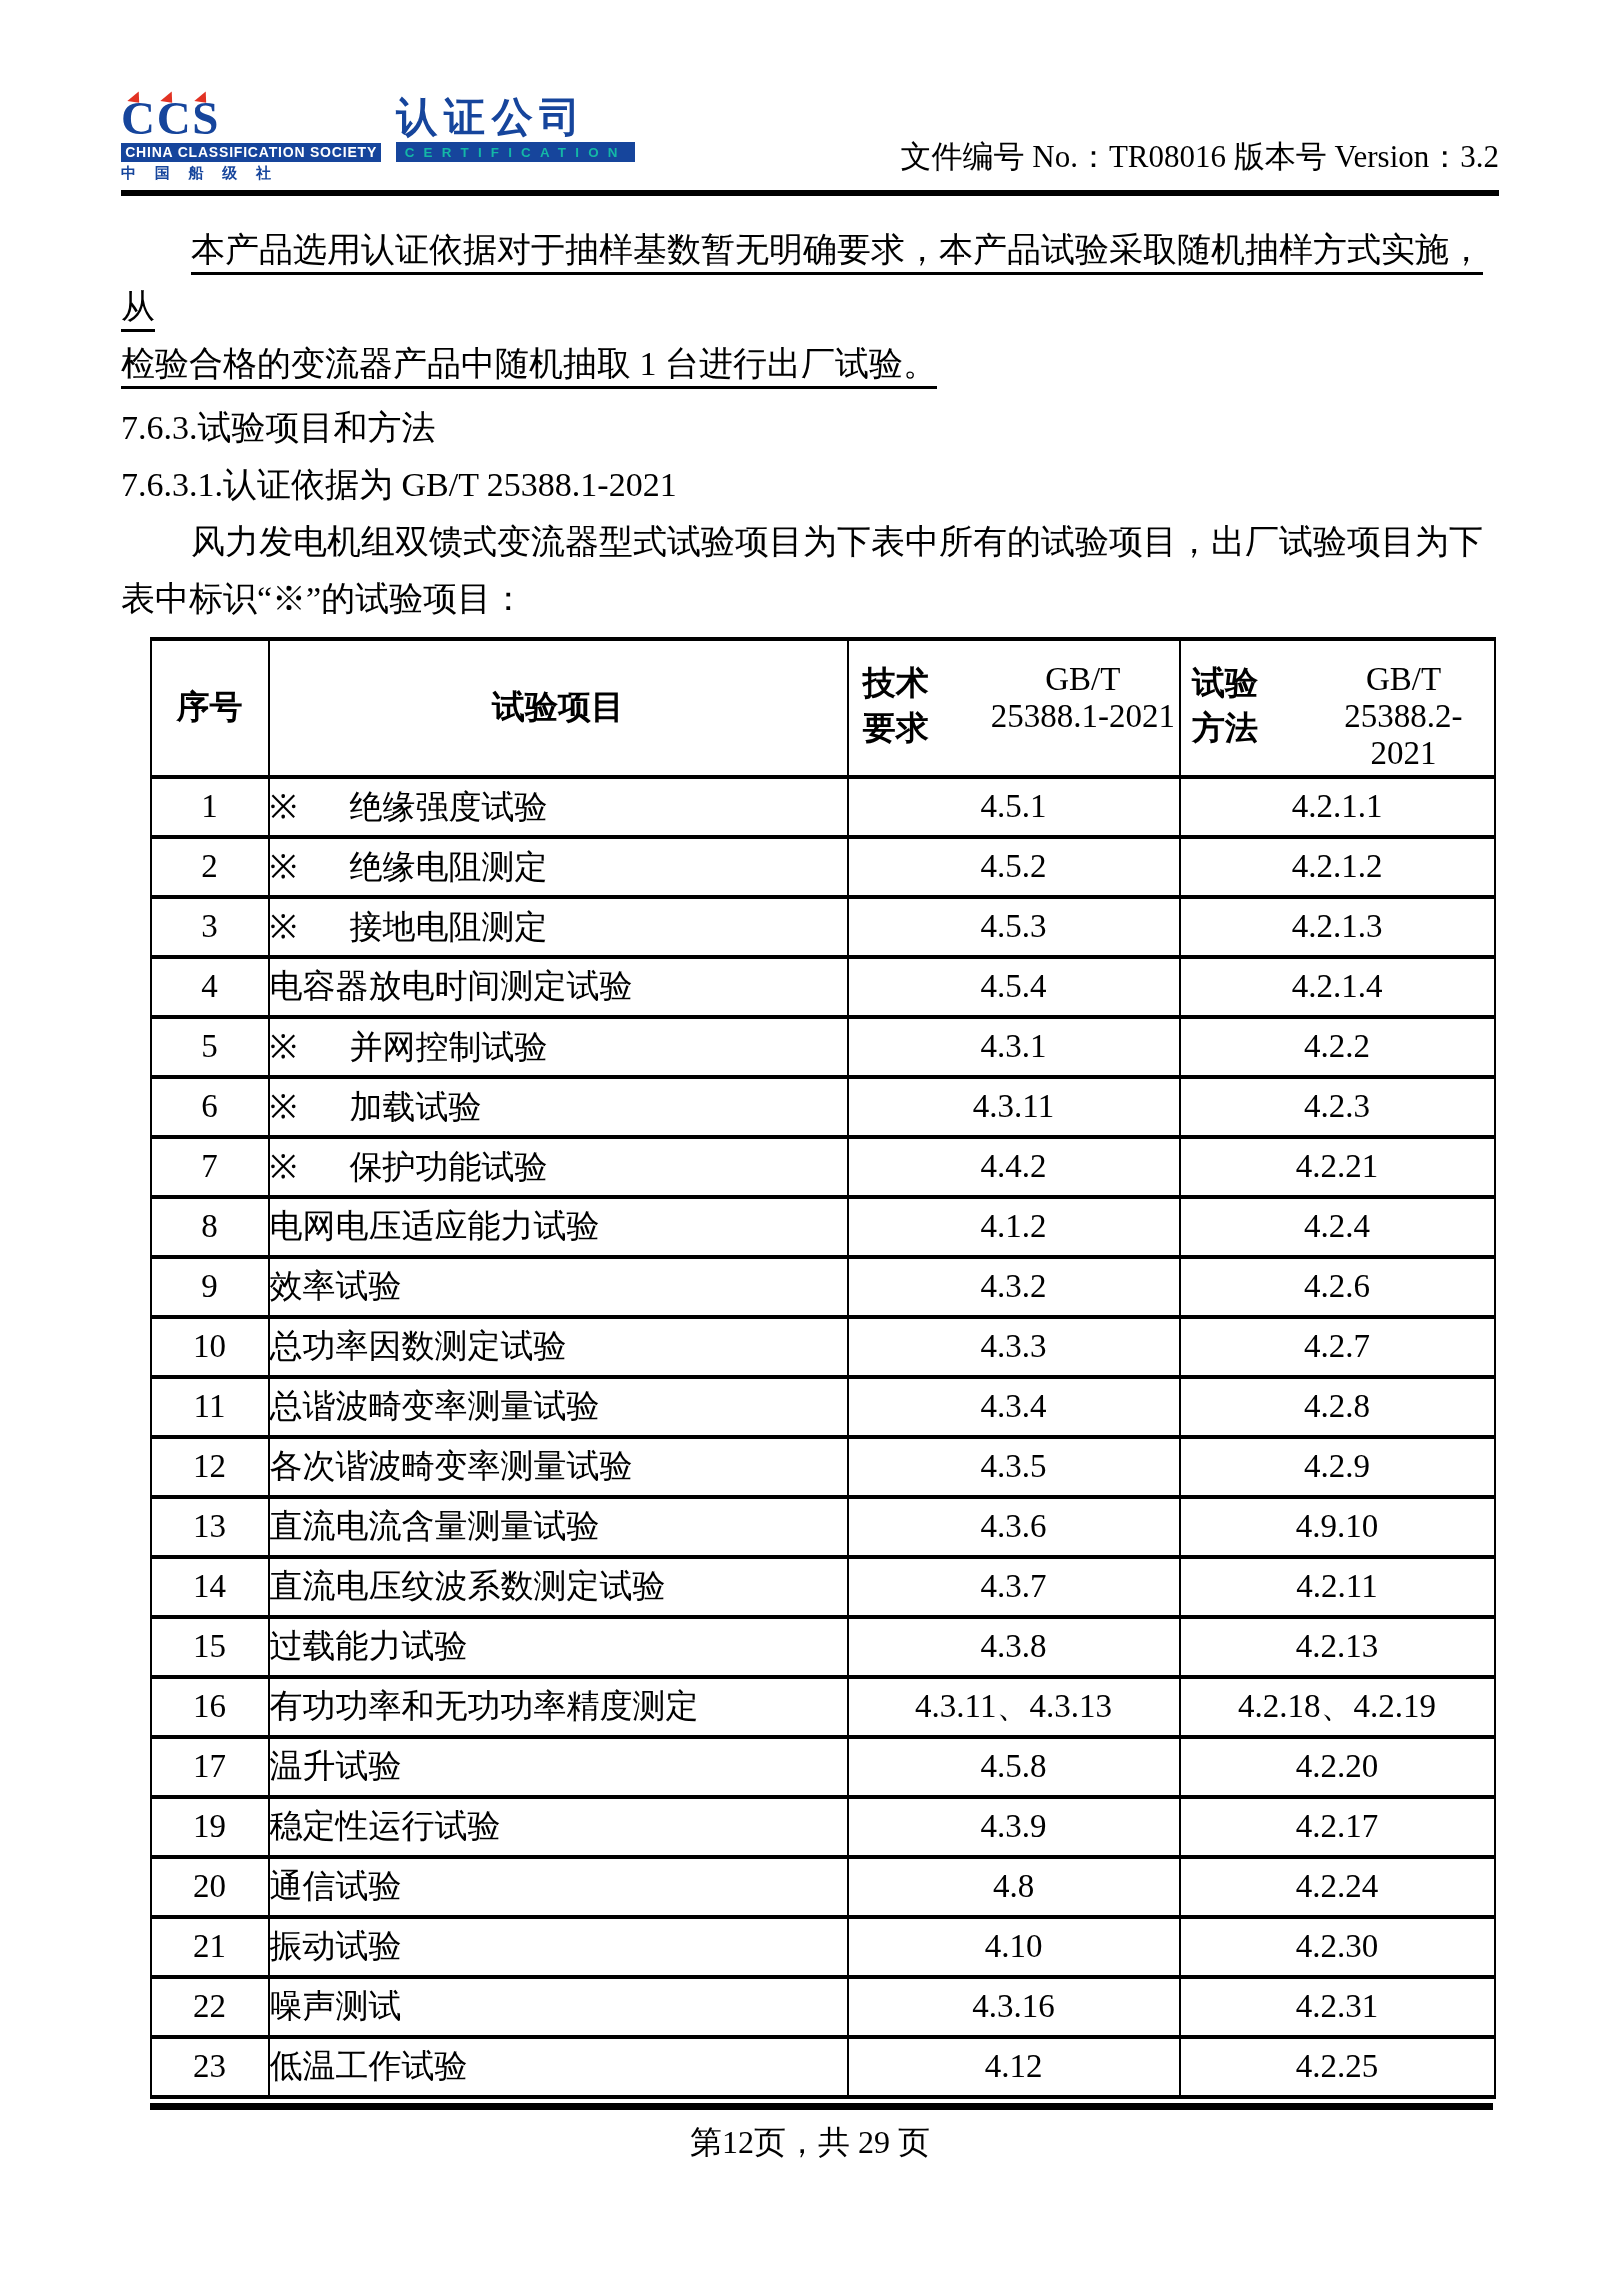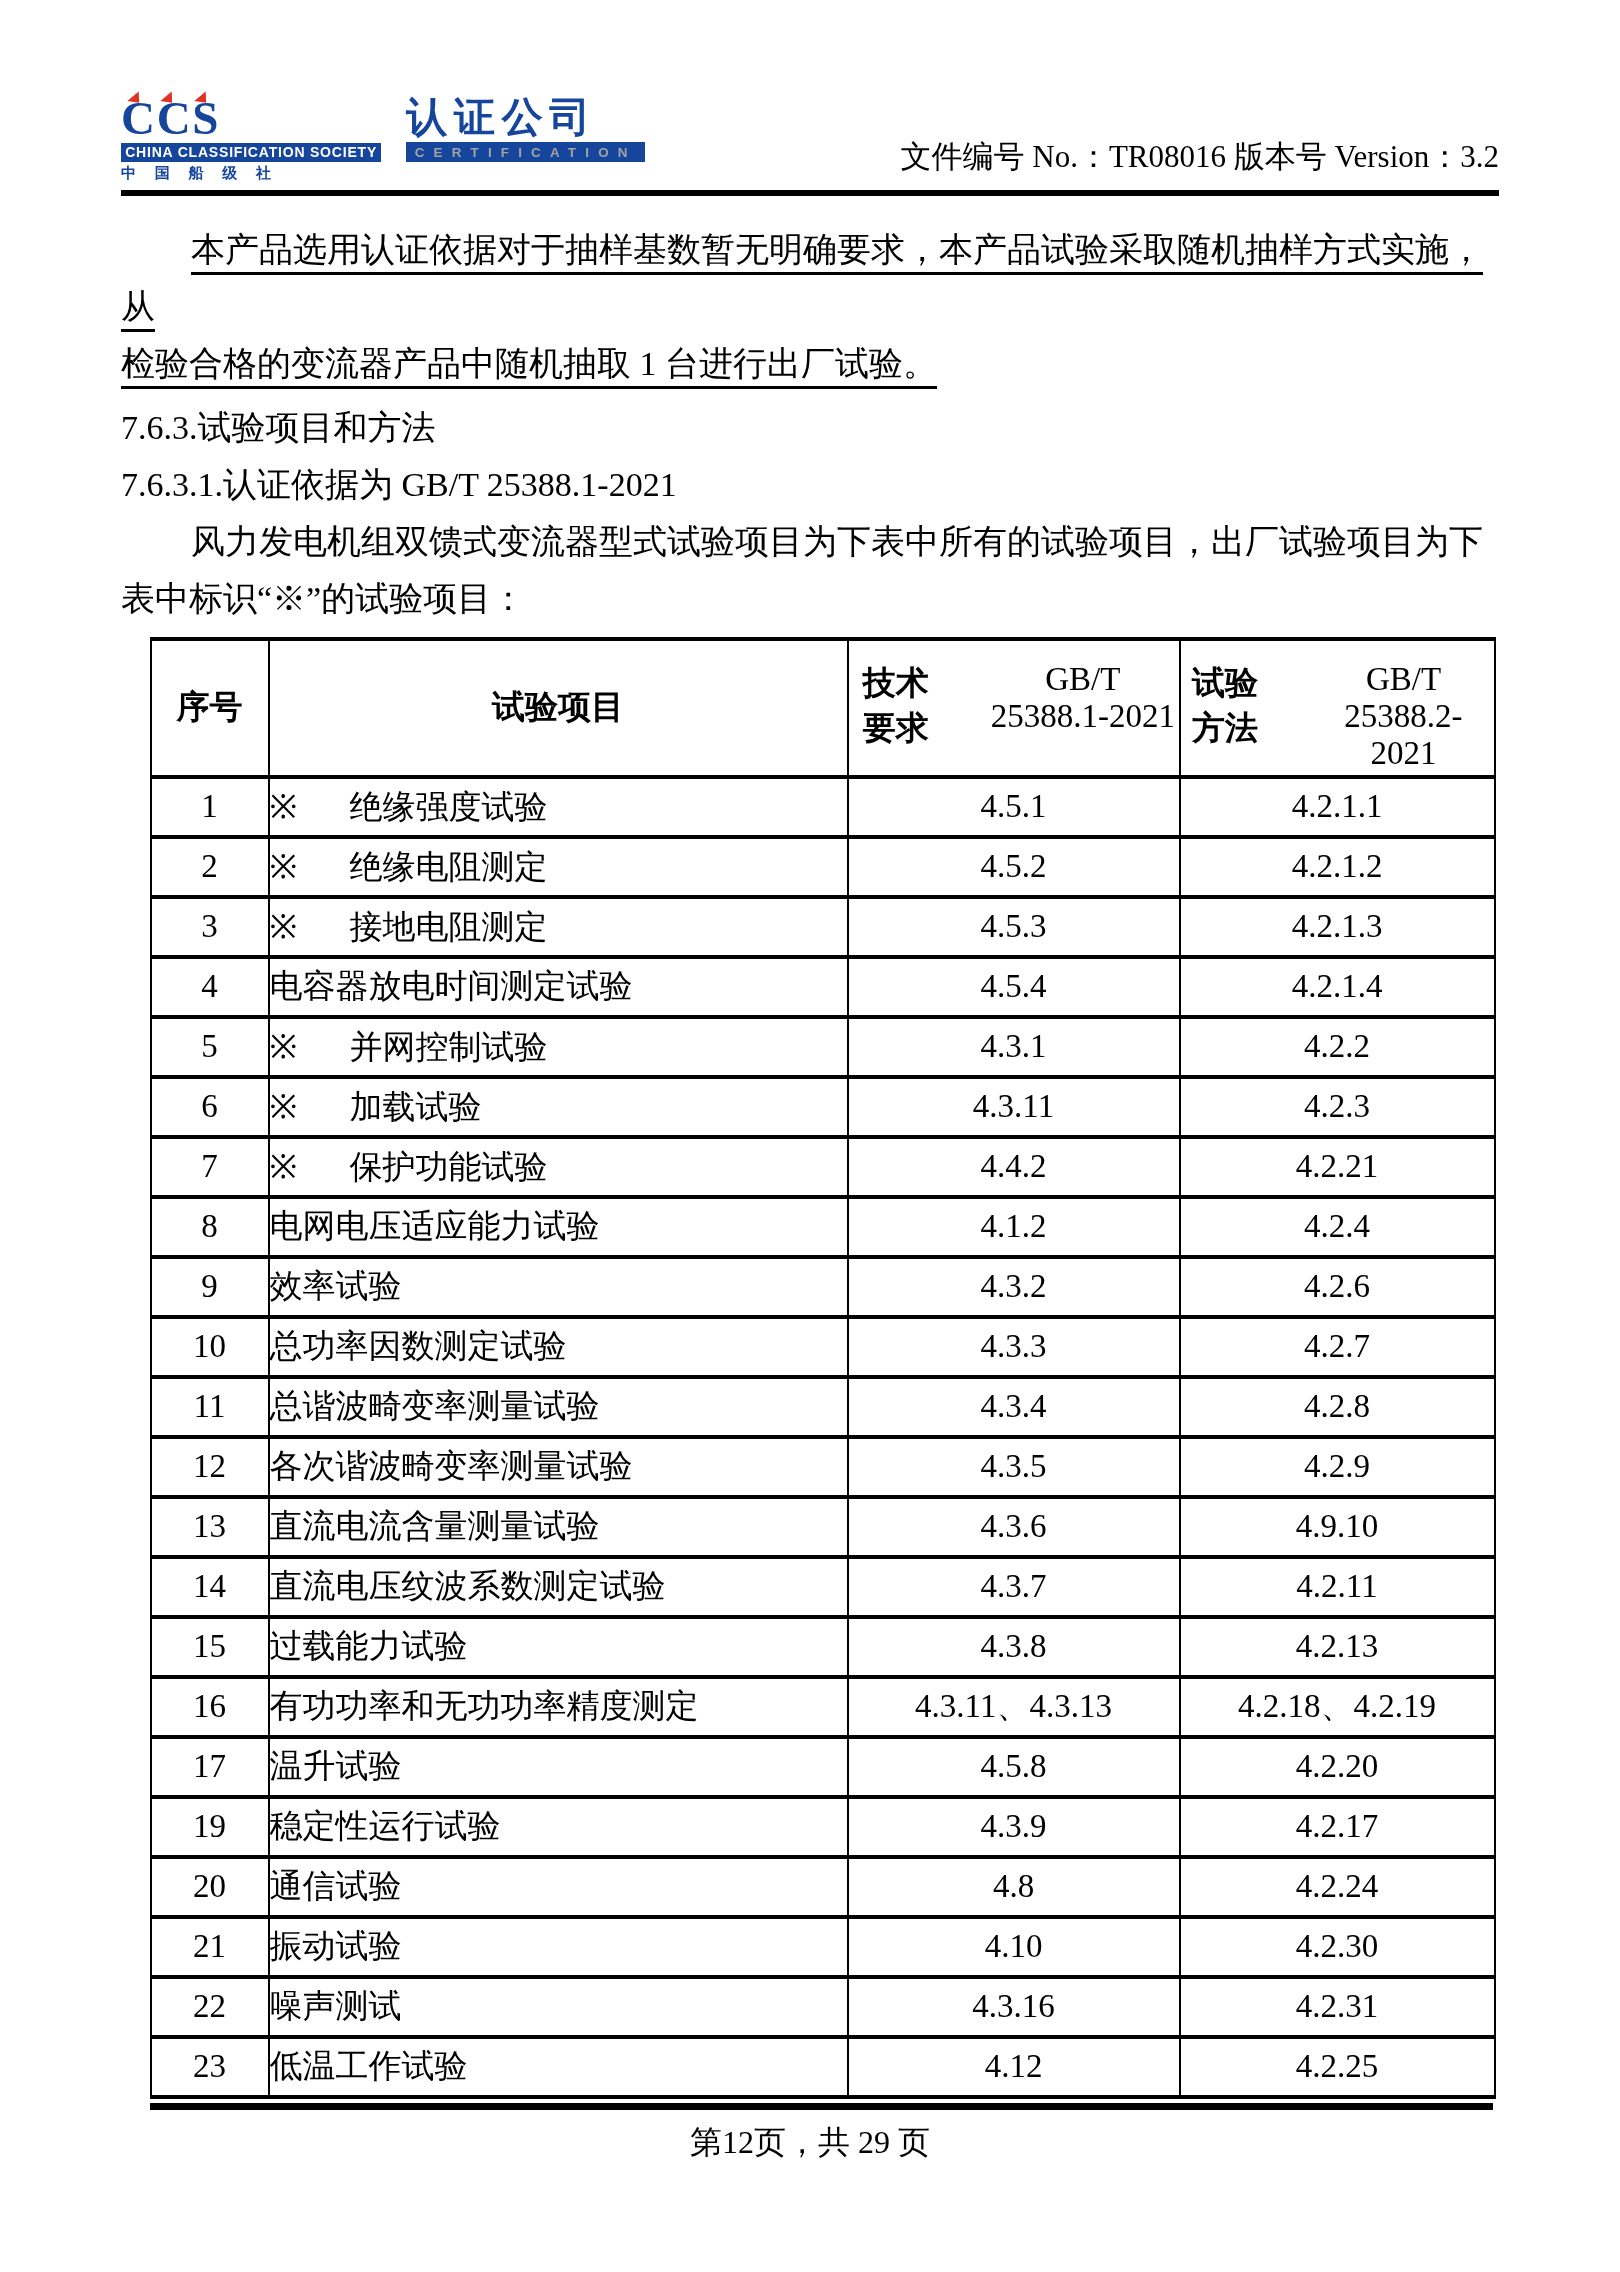--- a/index.html
+++ b/index.html
@@ -4,21 +4,21 @@
 <style>
   html,body { margin:0; padding:0; background:#ffffff; }
   .page {
     width:1620px; height:2273px; background:#ffffff; position:relative; overflow:hidden;
     font-family:"Liberation Serif","DejaVu Serif",serif; color:#000;
   }
   .content { padding:0 121px; }
 
   
   .header-bar { display:flex; justify-content:space-between; align-items:flex-end; margin-top:97px; }
-  .logo { display:flex; gap:25px; align-items:flex-start; }
+  .logo { display:flex; gap:15px; align-items:flex-start; }
   .logo-left { display:flex; flex-direction:column; }
   .ccs-wrap { position:relative; line-height:0.9; }
   .ccs {
     font-family:"Liberation Serif","DejaVu Serif",serif; font-weight:bold;
     font-size:47px; color:#16459c; letter-spacing:1.7px;
   }
   .flag { position:absolute; width:0; height:0;
     border-left:10px solid transparent; border-right:2.5px solid transparent;
     border-bottom:11px solid #e23223; transform:rotate(8deg); }
   .flag.f1 { left:6.7px;  top:-5.9px; }
@@ -28,21 +28,21 @@
     background:#16459c; color:#fff; font-family:"Liberation Sans","DejaVu Sans",sans-serif;
     font-weight:bold; font-size:14px; letter-spacing:0.8px; padding:1.7px 4.2px; margin-top:3.3px; white-space:nowrap;
   }
   .soc-cn { color:#16459c; font-size:15px; font-weight:bold; letter-spacing:7.5px; margin-top:2.5px; white-space:nowrap; }
   .logo-right { display:flex; flex-direction:column; }
   .logo-cn {
     font-family:"Liberation Sans","DejaVu Sans",sans-serif; font-weight:bold;
     font-size:41px; color:#16459c; letter-spacing:6.7px; line-height:1.0; white-space:nowrap;
   }
   .cert-box {
-    background:#16459c; color:#a3a3a3; font-family:"Liberation Sans","DejaVu Sans",sans-serif;
+    background:#16459c; color:#14b8a6; font-family:"Liberation Sans","DejaVu Sans",sans-serif;
     font-weight:bold; font-size:13.4px; letter-spacing:9.2px; padding:2.5px 8.4px; margin-top:4.2px;
     align-self:stretch; text-align:center; white-space:nowrap;
   }
   .doc-number { font-size:31px; padding-bottom:5px; white-space:nowrap; }
   .header-rule { height:5.9px; background:#000; margin-top:6.7px; }
 
   
   .para, .h-line { font-size:34px; line-height:57px; }
   .mt-p1 { margin-top:25px; }
   .mt-h1 { margin-top:6.7px; }

